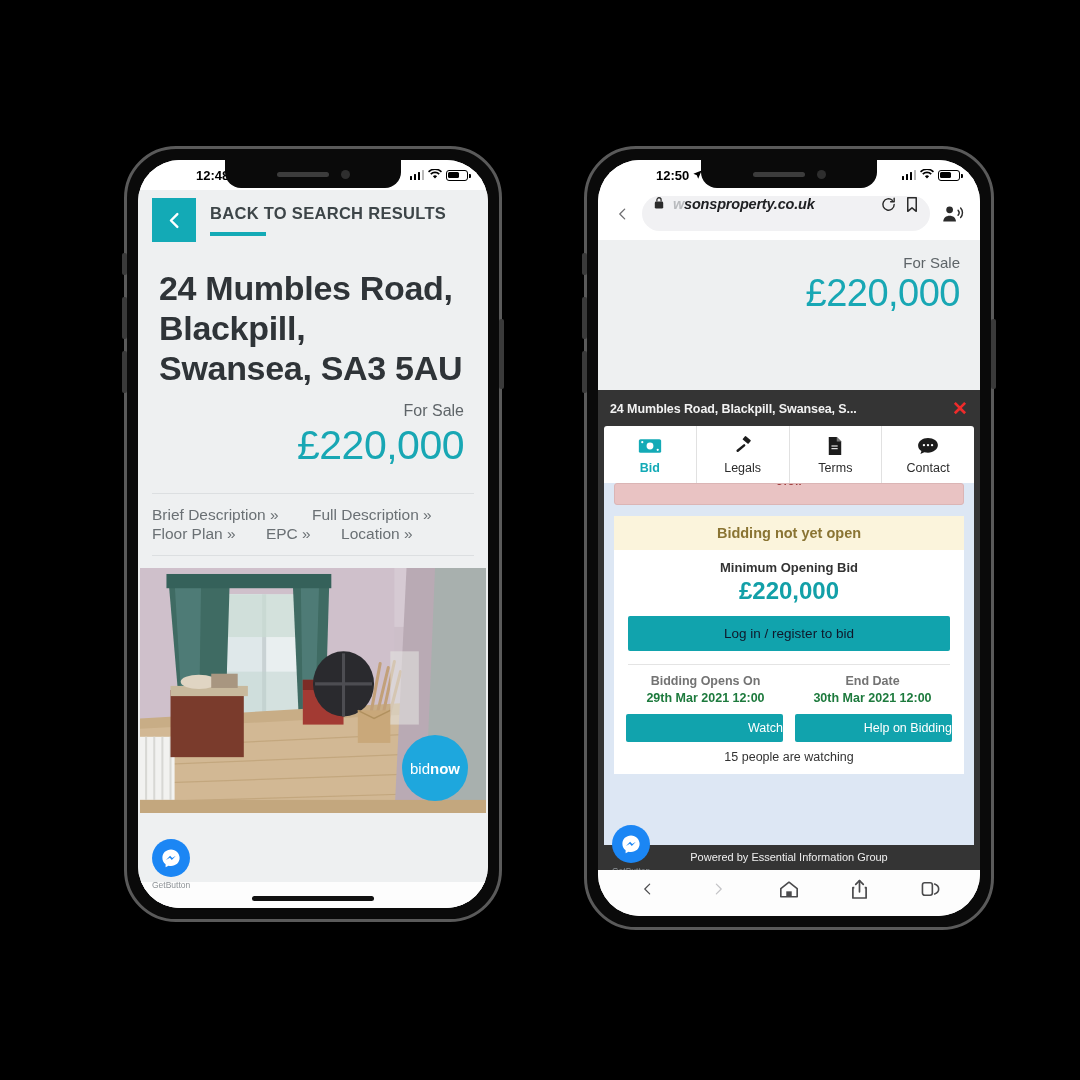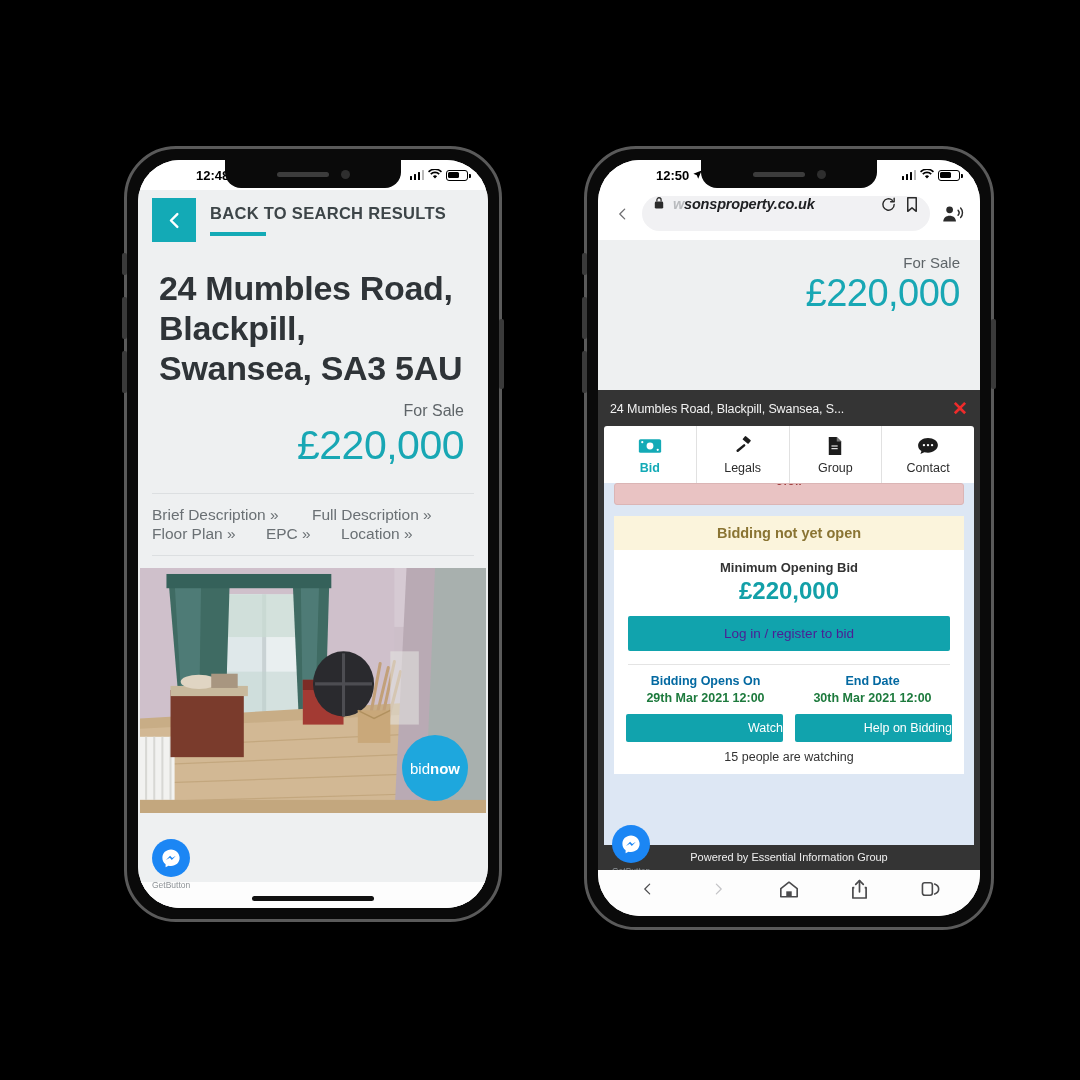--- a/index.html
+++ b/index.html
@@ -148,21 +148,21 @@
 
   
   .modal {
     position: absolute; left: 0; right: 0; top: 230px; bottom: 46px;
     background: #343434; display: flex; flex-direction: column; z-index: 30;
   }
   .modal-head {
     display:flex; align-items:center; justify-content:space-between;
     padding: 9px 12px 8px 12px;
   }
-  .modal-title { font-size: 12.5px; font-weight: normal; color: #f2f2f2; letter-spacing: -.1px; }
+  .modal-title { font-size: 12.5px; font-weight: bold; color: #f2f2f2; letter-spacing: -.1px; }
   .modal-close { font-size: 19px; color: #ee2b2b; font-weight: bold; line-height: 1; cursor: pointer; }
 
   .tabs { display: flex; background: #fff; margin: 0 6px; border-radius: 3px 3px 0 0; }
   .tab {
     flex: 1; text-align: center; padding: 9px 0 8px 0;
     border-right: 1px solid #e1e1e1; color: #2c2c2c;
   }
   .tab:last-child { border-right: none; }
   .tab .ticon { height: 22px; display:flex; align-items:center; justify-content:center; }
   .tab .tlabel { font-size: 12.5px; margin-top: 4px; }
@@ -181,27 +181,27 @@
     font-size: 11px; color: #9e3a3a; font-weight: bold;
   }
   .card { background: #fff; margin-top: 11px; }
   .card-banner {
     background: #fbf4dc; text-align: center; padding: 9px 0;
     font-size: 14.5px; font-weight: bold; color: #8a7433;
   }
   .minbid-label { text-align: center; font-size: 13px; color: #333; padding-top: 10px; font-weight: bold; }
   .minbid-value { text-align: center; font-size: 24px; font-weight: bold; color: #13a0a8; margin-top: 2px; }
   .teal-btn {
-    background: #11a3ad; color: #4c1d95; text-align: center;
+    background: #11a3ad; color: #0f172a; text-align: center;
     padding: 10px 0; font-size: 13.5px; margin: 11px 14px 0 14px; border-radius: 2px;
   }
   .sep { height: 1px; background: #e4e4e4; margin: 13px 14px 0 14px; }
   .dates { display: flex; padding: 9px 8px 0 8px; }
   .dcol { flex: 1; text-align: center; }
-  .dlabel { font-size: 12.5px; font-weight: bold; color: #0369a1; }
+  .dlabel { font-size: 12.5px; font-weight: bold; color: #737373; }
   .dvalue { font-size: 12.5px; font-weight: bold; color: #1d7a3d; margin-top: 3px; }
   .twobtn { display: flex; gap: 12px; padding: 9px 12px 0 12px; }
   .twobtn div {
     flex: 1; background: #11a3ad; color: #fff; text-align: right;
     padding: 7px 0; font-size: 12.5px; border-radius: 2px;
   }
   .watching { text-align: center; font-size: 12.5px; color: #333; padding: 8px 0 10px 0; }
   .modal-foot { text-align: center; font-size: 11px; color: #efefef; padding: 6px 0 7px 0; }
 
   .sf-bottom {
@@ -486,21 +486,21 @@
             <div class="ticon">
               <svg width="16" height="20" viewBox="0 0 18 22">
                   <path d="M2 1h9l5 5v15H2z" fill="#1c1c1c"></path>
                   <path d="M11 1v5h5" fill="#7a7a7a"></path>
                   <g stroke="#fff" stroke-width="1.2">
                     <path d="M5 11h7"></path>
                     <path d="M5 14h7"></path>
                   </g>
                 </svg>
             </div>
-            <div class="tlabel">Group</div>
+            <div class="tlabel">Terms</div>
           </div>
           <div class="tab">
             <div class="ticon">
               <svg width="22" height="18" viewBox="0 0 24 20">
                   <path d="M12 1C5.9 1 1 4.8 1 9.4c0 2.5 1.4 4.7 3.7 6.2L3.6 19l4.3-2.1c1.3.3 2.7.5 4.1.5 6.1 0 11-3.8 11-8.4S18.1 1 12 1z" fill="#1c1c1c"></path>
                   <g fill="#fff">
                     <circle cx="7.5" cy="9" r="1.3"></circle>
                     <circle cx="12" cy="9" r="1.3"></circle>
                     <circle cx="16.5" cy="9" r="1.3"></circle>
                   </g>

